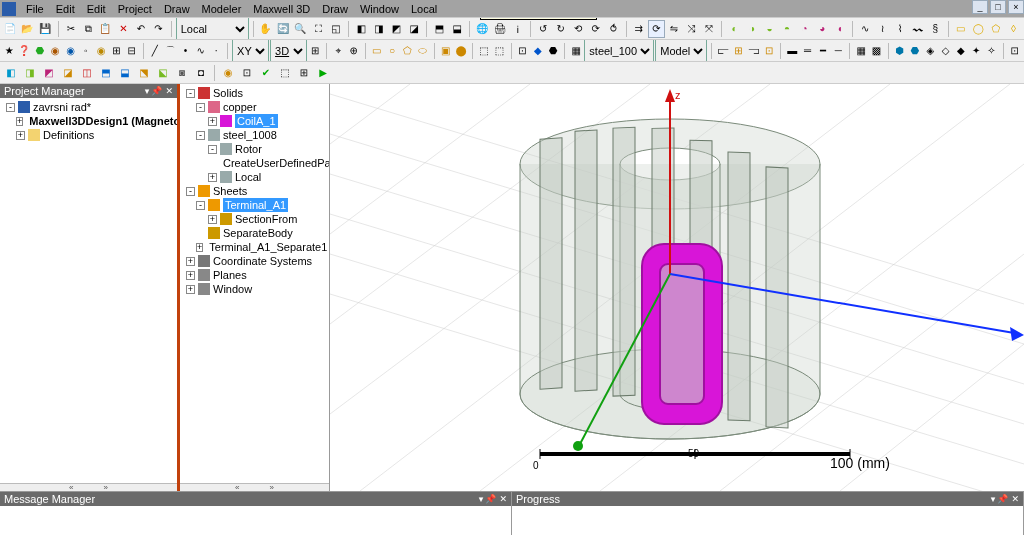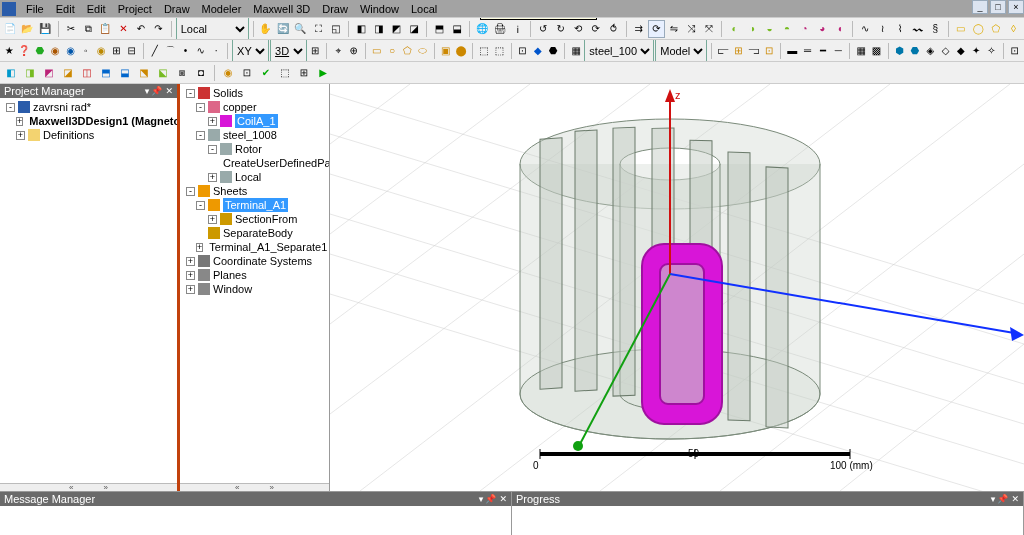--- a/index.html
+++ b/index.html
@@ -377,21 +377,21 @@
 
       <g>
         <line x1="210" y1="370" x2="520" y2="370" stroke="#000" stroke-width="4"></line>
         <line x1="210" y1="365" x2="210" y2="375" stroke="#000"></line>
           <line x1="365" y1="365" x2="365" y2="375" stroke="#000"></line>
           <line x1="520" y1="365" x2="520" y2="375" stroke="#000"></line>
       </g>
     </svg>
     <div style="position:absolute; left:203px; bottom:20px; font-size:10px;">0</div>
     <div style="position:absolute; left:358px; bottom:32px; font-size:10px;">50</div>
-    <div style="position:absolute; left:500px; bottom:20px; font-size:10px;">100 (mm)</div>
+    <div style="position:absolute; left:500px; bottom:20px; font-size:14px;">100 (mm)</div>
   </div>
 </div>
 
 <div class="bottom-panels">
   <div class="bp">
     <div class="panel-title">
         <span>Message Manager</span>
         <span class="pin">▾ 📌 ✕</span>
       </div>
     <div style="flex:1;background:#fff;"></div>

